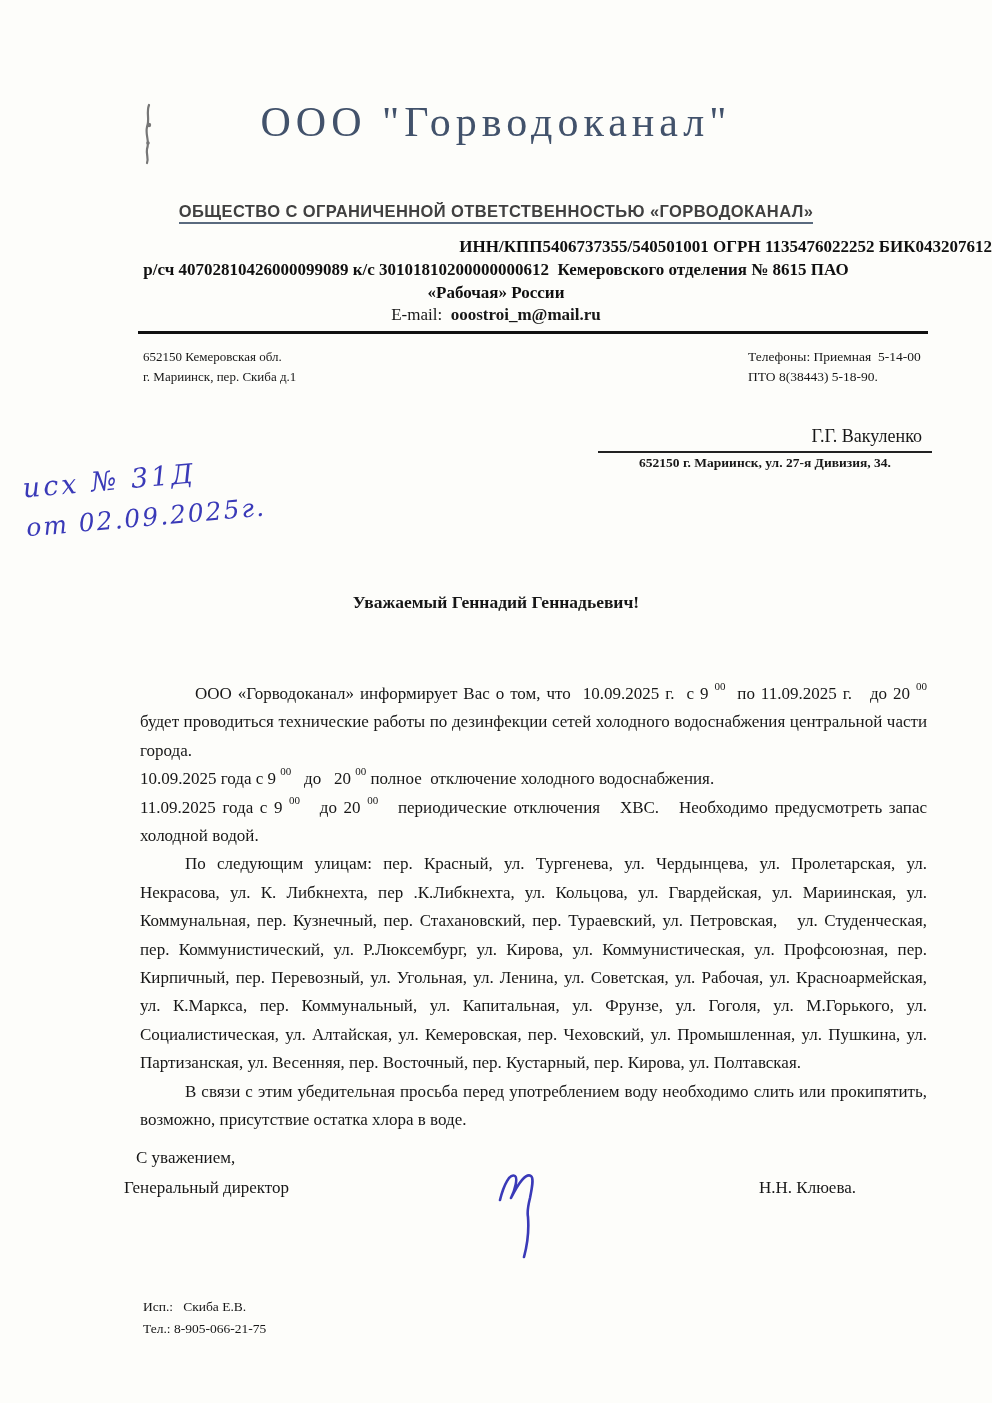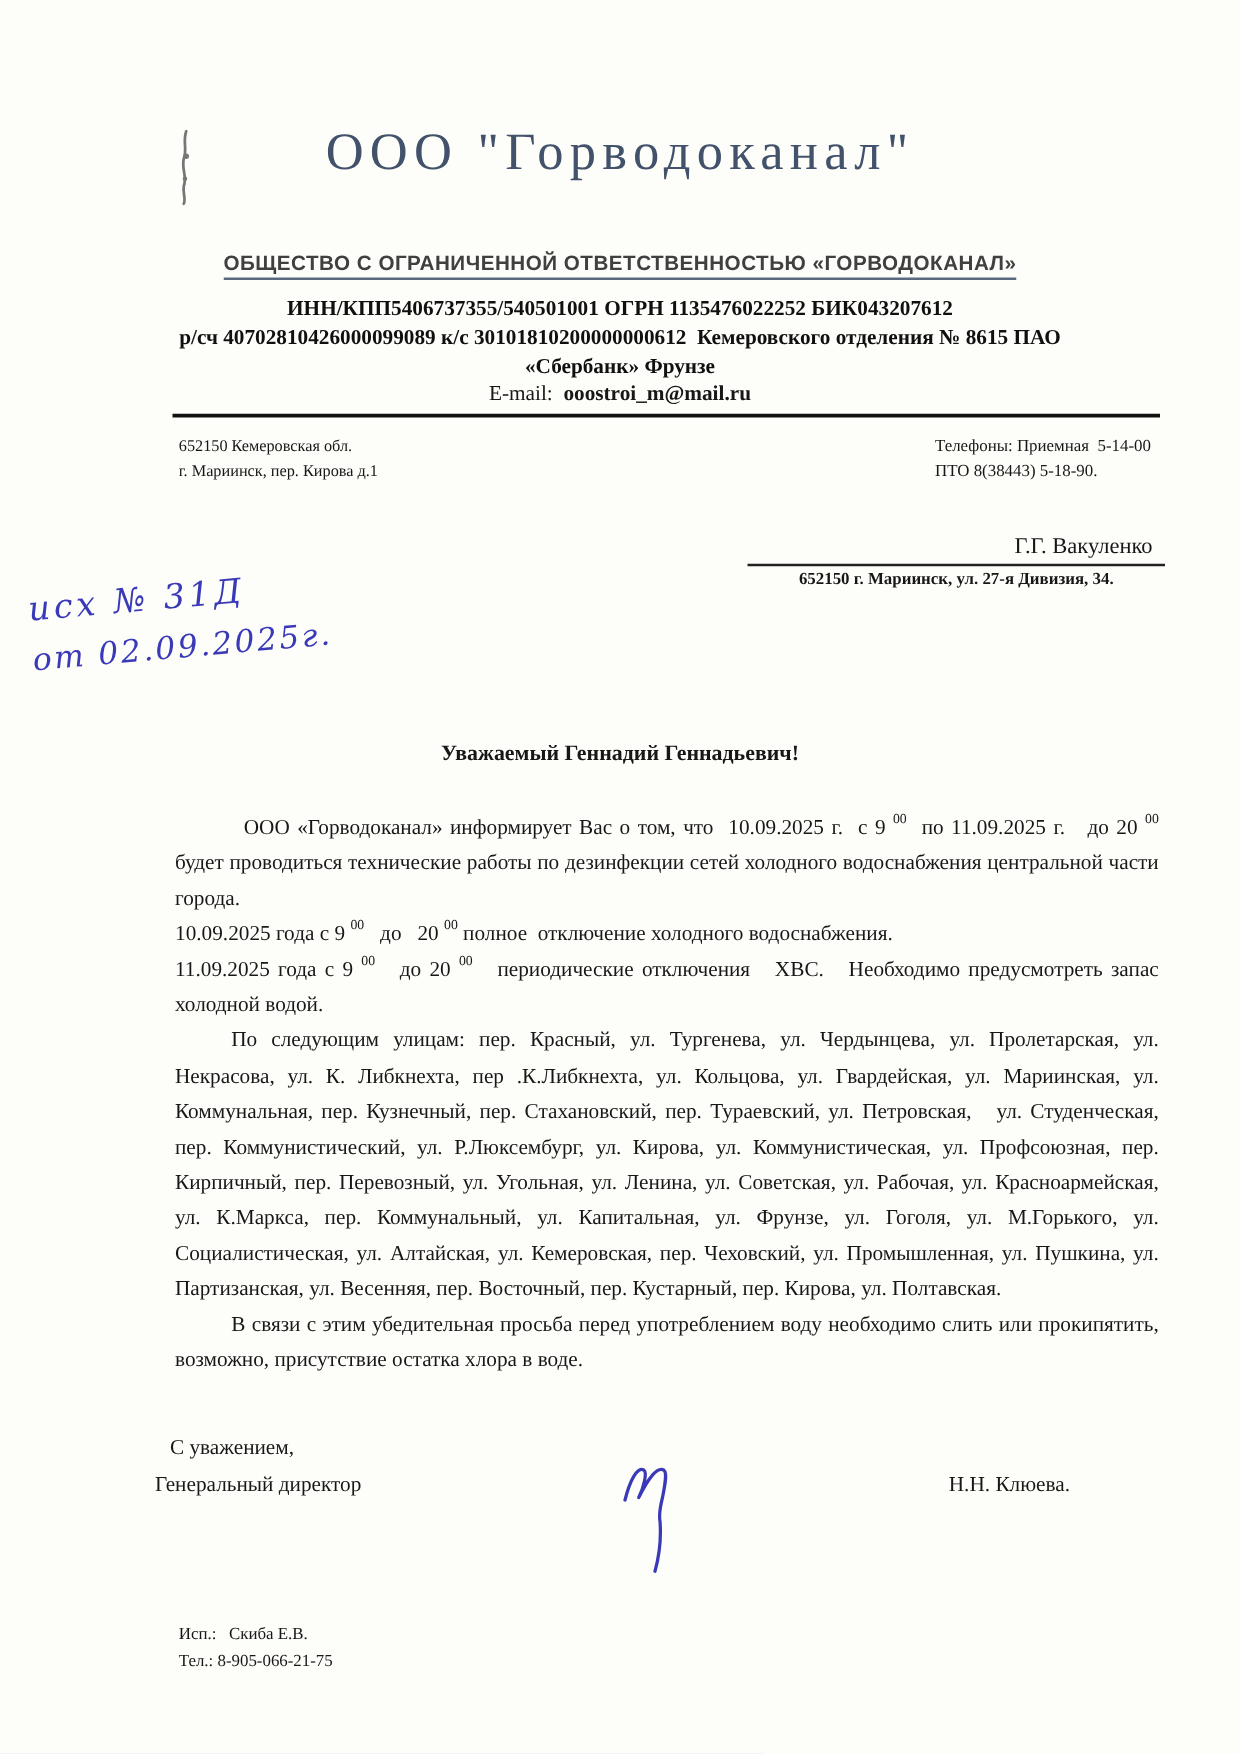--- a/index.html
+++ b/index.html
@@ -27,21 +27,21 @@
   }
   .company-fullname-wrap { position:absolute; left:0; top:202px; width:100%; text-align:center; }
   .company-fullname {
     display:inline-block;
     font-family:"Liberation Sans","DejaVu Sans",sans-serif;
     font-weight:bold; font-size:16.5px; letter-spacing:.4px;
     color:#404040;
     border-bottom:2px solid #5a6a7e; padding-bottom:1px;
   }
   .req { position:absolute; left:0; width:100%; text-align:center; font-weight:bold; font-size:17px; color:#101010; }
-  .req1 { top:237px; }
+  .req1 { top:237px;text-align:right; }
   .req2 { top:260px; }
   .req3 { top:283px; }
   .email-line { position:absolute; left:0; top:305px; width:100%; text-align:center; font-size:17px; }
   .email-line b { font-weight:bold; }
   .thick-rule { position:absolute; left:138px; top:331px; width:790px; height:3px; background:#111; }
 
   
   .addr-block { position:absolute; left:143px; top:347px; font-size:13px; line-height:20px; }
   .phones-block { position:absolute; left:748px; top:347px; font-size:13.5px; line-height:20px; }
 
@@ -58,21 +58,21 @@
     transform:rotate(-5deg);
     color:#3a3ab8;
     font-style:italic;
     font-family:"DejaVu Serif",serif;
   }
   .handnote .h1 { font-size:27px; letter-spacing:3px; }
   .handnote .h2 { font-size:25px; letter-spacing:2px; margin-top:10px; }
 
   
   .salutation { position:absolute; left:0; top:592px; width:100%; text-align:center; font-weight:bold; font-size:17.5px; }
-  .content { position:absolute; left:140px; top:648px; width:787px; font-size:17px; line-height:28.4px; text-align:justify; }
+  .content { position:absolute; left:140px; top:680px; width:787px; font-size:17px; line-height:28.4px; text-align:justify; }
   .content p { margin:0; }
   .indent1 { text-indent:55px; }
   .indent2 { text-indent:45px; }
   sup { font-size:11px; line-height:0; vertical-align:9px; }
 
   
   .closing { position:absolute; left:124px; top:1148px; width:790px; font-size:17px; }
   .closing .regards { margin-left:12px; }
   .closing-row { display:flex; align-items:flex-start; margin-top:10px; }
   .closing-row .position { flex:0 0 auto; }
@@ -96,29 +96,29 @@
   </span>
 
   <div class="company-title">ООО "Горводоканал"</div>
 
   <div class="company-fullname-wrap">
     <span class="company-fullname">ОБЩЕСТВО С ОГРАНИЧЕННОЙ ОТВЕТСТВЕННОСТЬЮ «ГОРВОДОКАНАЛ»</span>
   </div>
 
   <div class="req req1 pre">ИНН/КПП5406737355/540501001 ОГРН 1135476022252 БИК043207612</div>
   <div class="req req2 pre">р/сч 40702810426000099089 к/с 30101810200000000612  Кемеровского отделения № 8615 ПАО</div>
-  <div class="req req3 pre">«Сбербанк» Фрунзе</div>
+  <div class="req req3 pre">«Рабочая» России</div>
 
   <div class="email-line"><span class="pre">E-mail:  </span><b class="pre">ooostroi_m@mail.ru</b></div>
 
   <div class="thick-rule"></div>
 
   <div class="addr-block">
     <div class="pre">652150 Кемеровская обл.</div>
-    <div class="pre">г. Мариинск, пер. Кирова д.1</div>
+    <div class="pre">г. Мариинск, пер. Скиба д.1</div>
   </div>
   <div class="phones-block">
     <div class="pre">Телефоны: Приемная  5-14-00</div>
     <div class="pre">ПТО 8(38443) 5-18-90.</div>
   </div>
 
   <div class="recipient">
     <div class="r2 pre">Г.Г. Вакуленко</div>
     <div class="r-rule"></div>
     <div class="r-addr pre">652150 г. Мариинск, ул. 27-я Дивизия, 34.</div>

